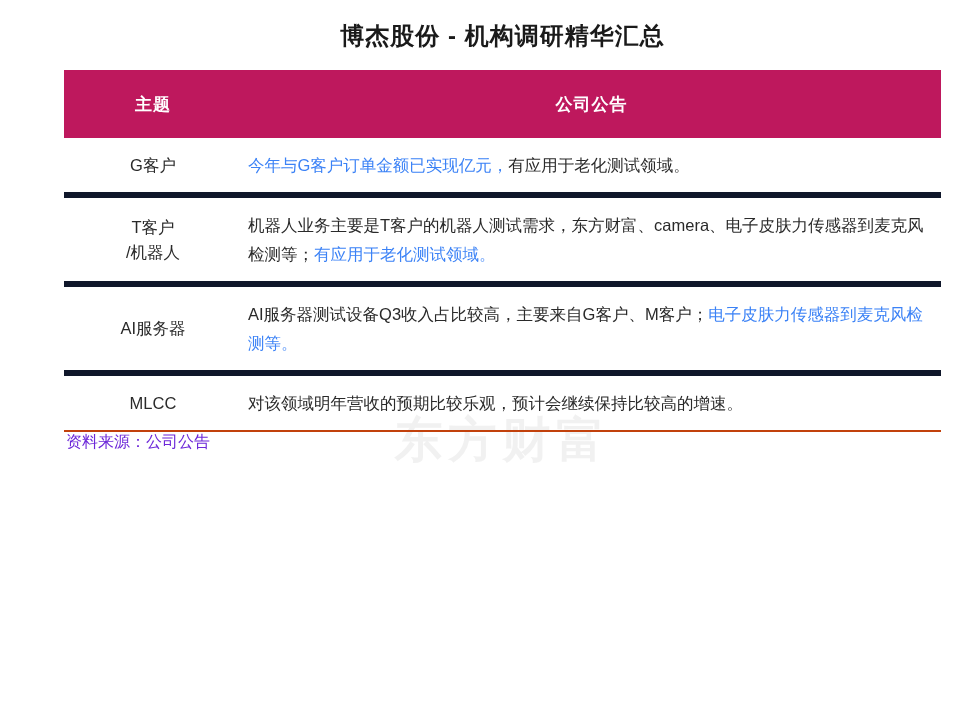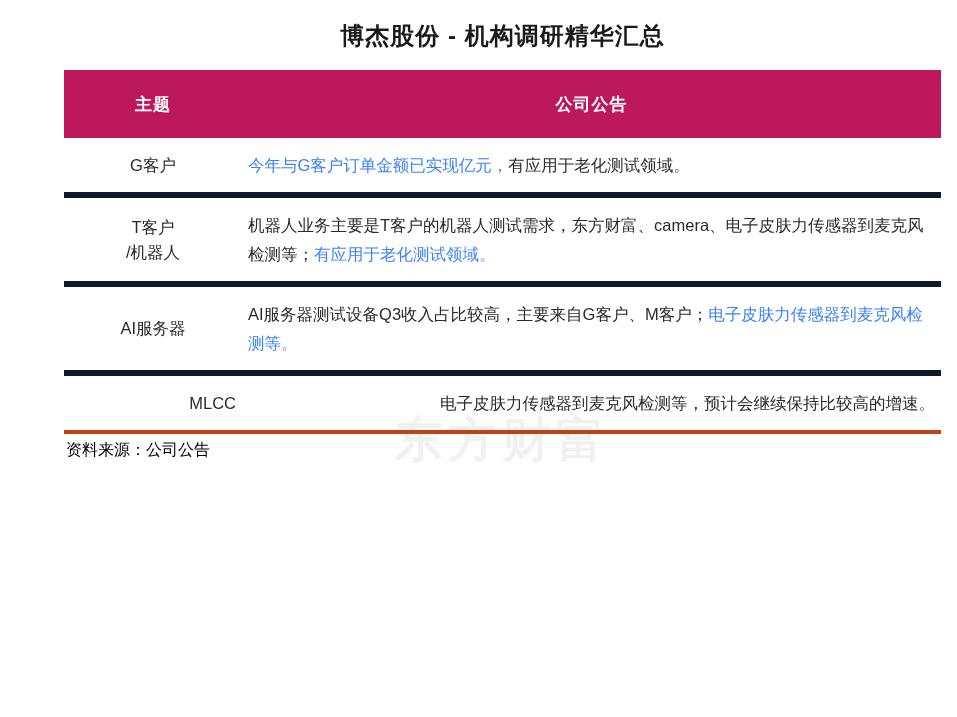--- a/index.html
+++ b/index.html
@@ -84,27 +84,26 @@
   }
   td.content {
     text-align: left;
     padding-left: 14px;
     padding-right: 18px;
   }
   .hl {
     color: #3b82f6;
   }
   tbody tr:last-child td {
-    border-bottom: 4px solid #c2410c;
-    text-align: right;
+    border-bottom: 2px solid #c2410c;
   }
   .source {
-    margin: 6px 18px 0 18px;
+    margin: 0 18px 0 18px;
     font-size: 16px;
-    color: #000000;
+    color: #6d28d9;
   }
   .theme-multi {
     line-height: 1.5;
   }
 </style>
 </head>
 <body>
 
 <div class="page">
 
@@ -133,21 +132,21 @@
               </div>
             </td>
             <td class="content"><span>机器人业务主要是T客户的机器人测试需求，东方财富、camera、电子皮肤力传感器到麦克风检测等；</span><span class="hl">有应用于老化测试领域。</span></td>
           </tr>
           <tr>
             <td class="theme">AI服务器</td>
             <td class="content"><span>AI服务器测试设备Q3收入占比较高，主要来自G客户、M客户；</span><span class="hl">电子皮肤力传感器到麦克风检测等。</span></td>
           </tr>
           <tr>
             <td class="theme">MLCC</td>
-            <td class="content"><span>电子皮肤力传感器到麦克风检测等，预计会继续保持比较高的增速。</span></td>
+            <td class="content"><span>对该领域明年营收的预期比较乐观，预计会继续保持比较高的增速。</span></td>
           </tr>
         </tbody>
     </table>
   </div>
 
   <div class="source">资料来源：公司公告</div>
 
 </div>
 
 </body></html>

